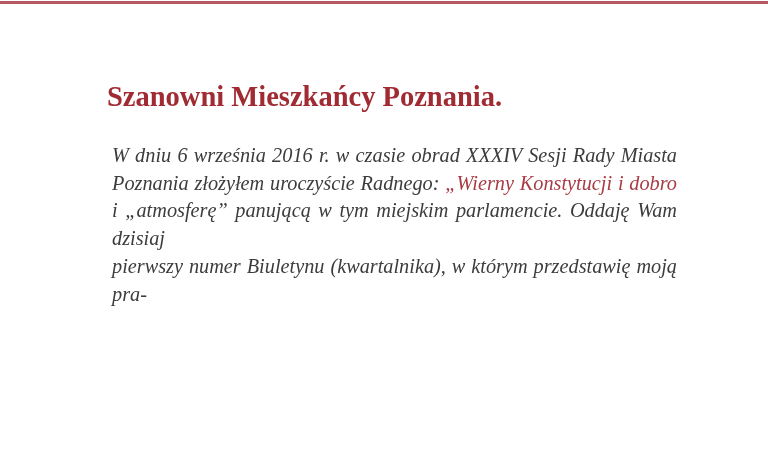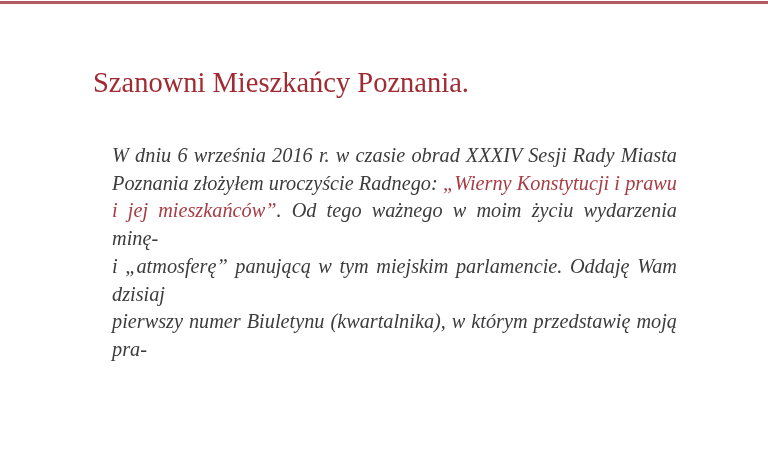--- a/index.html
+++ b/index.html
@@ -49,21 +49,20 @@
   }
   .accent {
     color: var(--accent-color, #a83b44);
   }
 </style>
 </head>
 <body>
 
 <div class="page">
   <div class="top-bar"></div>
-  <h1 class="doc-title" style="margin:0; font-weight:normal;text-align:right;">Szanowni Mieszkańcy Poznania.</h1>
+  <h1 class="doc-title" style="margin:14px; font-weight:bold;text-align:right;">Szanowni Mieszkańcy Poznania.</h1>
   <div class="paragraph">
       <div class="line"><span class="">W dniu 6 września 2016 r. w czasie obrad XXXIV Sesji Rady Miasta</span></div>
-      <div class="line"><span class="">Poznania złożyłem uroczyście Radnego: </span><span class="accent">„Wierny Konstytucji i prawu</span></div>
-      <div class="line"><span class="accent">i jej mieszkańców”</span><span class="">. Od tego ważnego w moim życiu wydarzenia minę-</span></div>
+      <div class="line"><span class="">Poznania złożyłem uroczyście Radnego: </span><span class="accent">„Wierny Konstytucji i dobro</span></div>
       <div class="line"><span class="">i „atmosferę” panującą w tym miejskim parlamencie. Oddaję Wam dzisiaj</span></div>
       <div class="line"><span class="">pierwszy numer Biuletynu (kwartalnika), w którym przedstawię moją pra-</span></div>
     </div>
 </div>
 
 </body></html>

